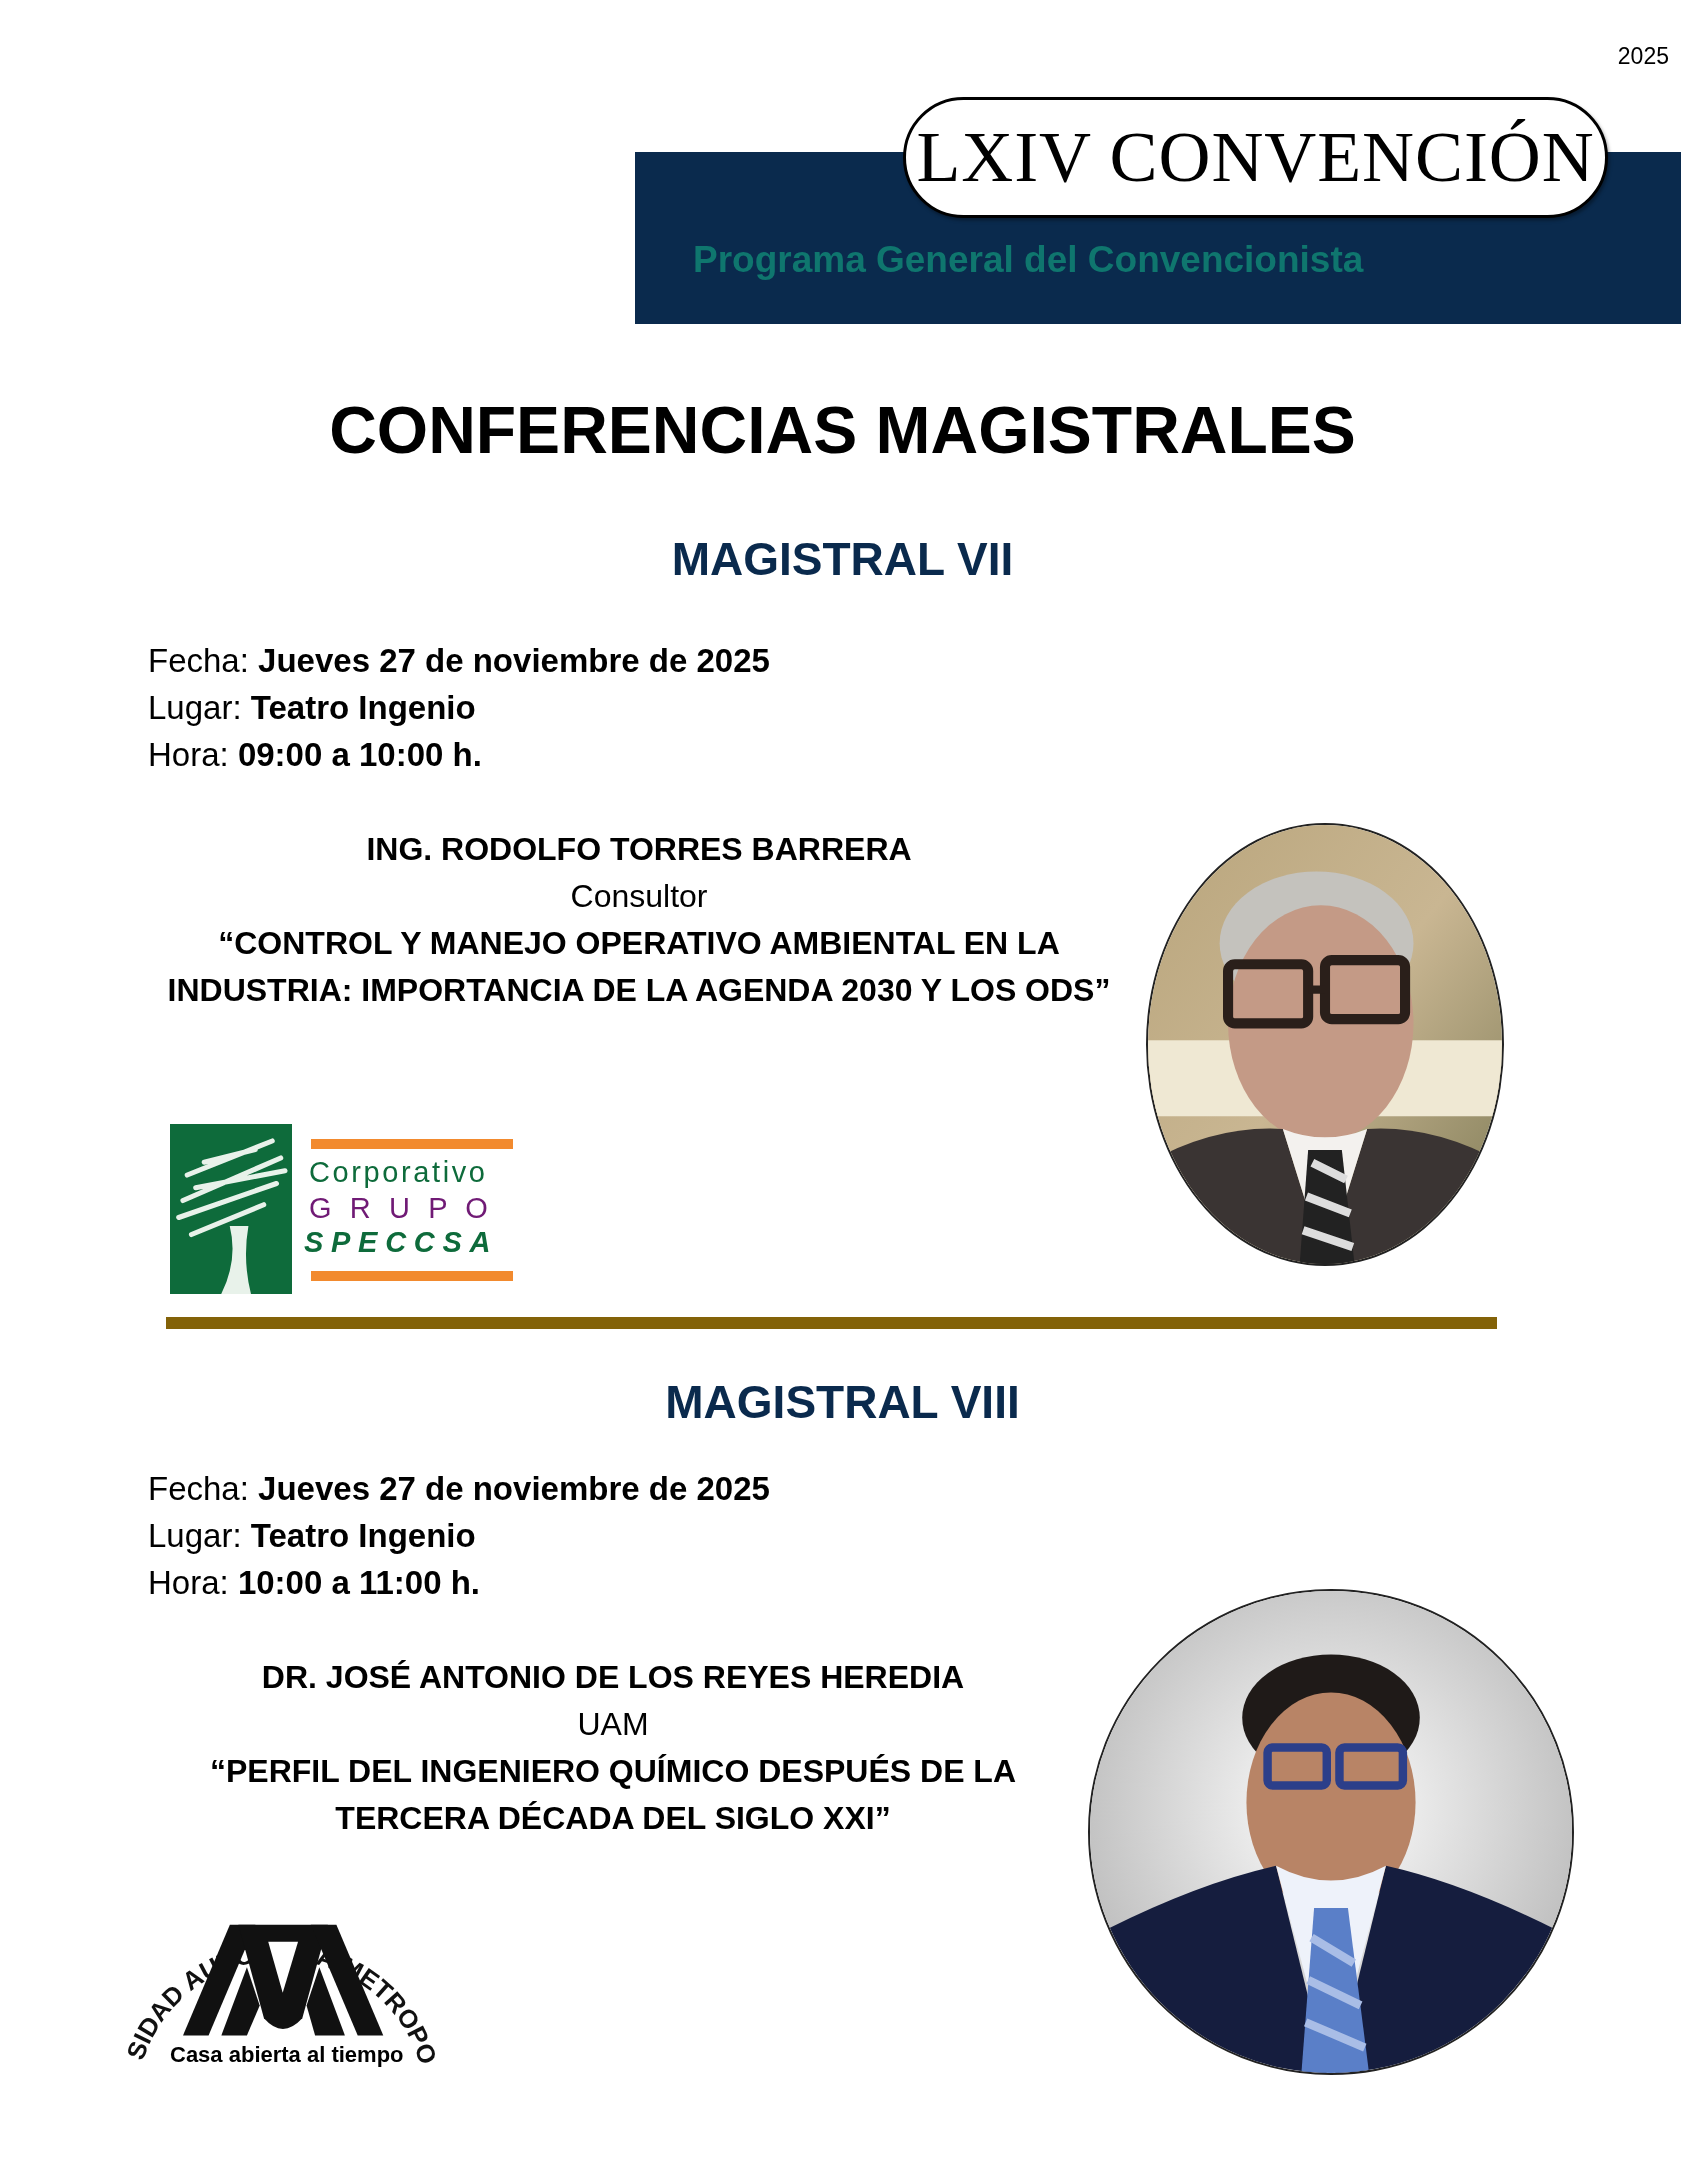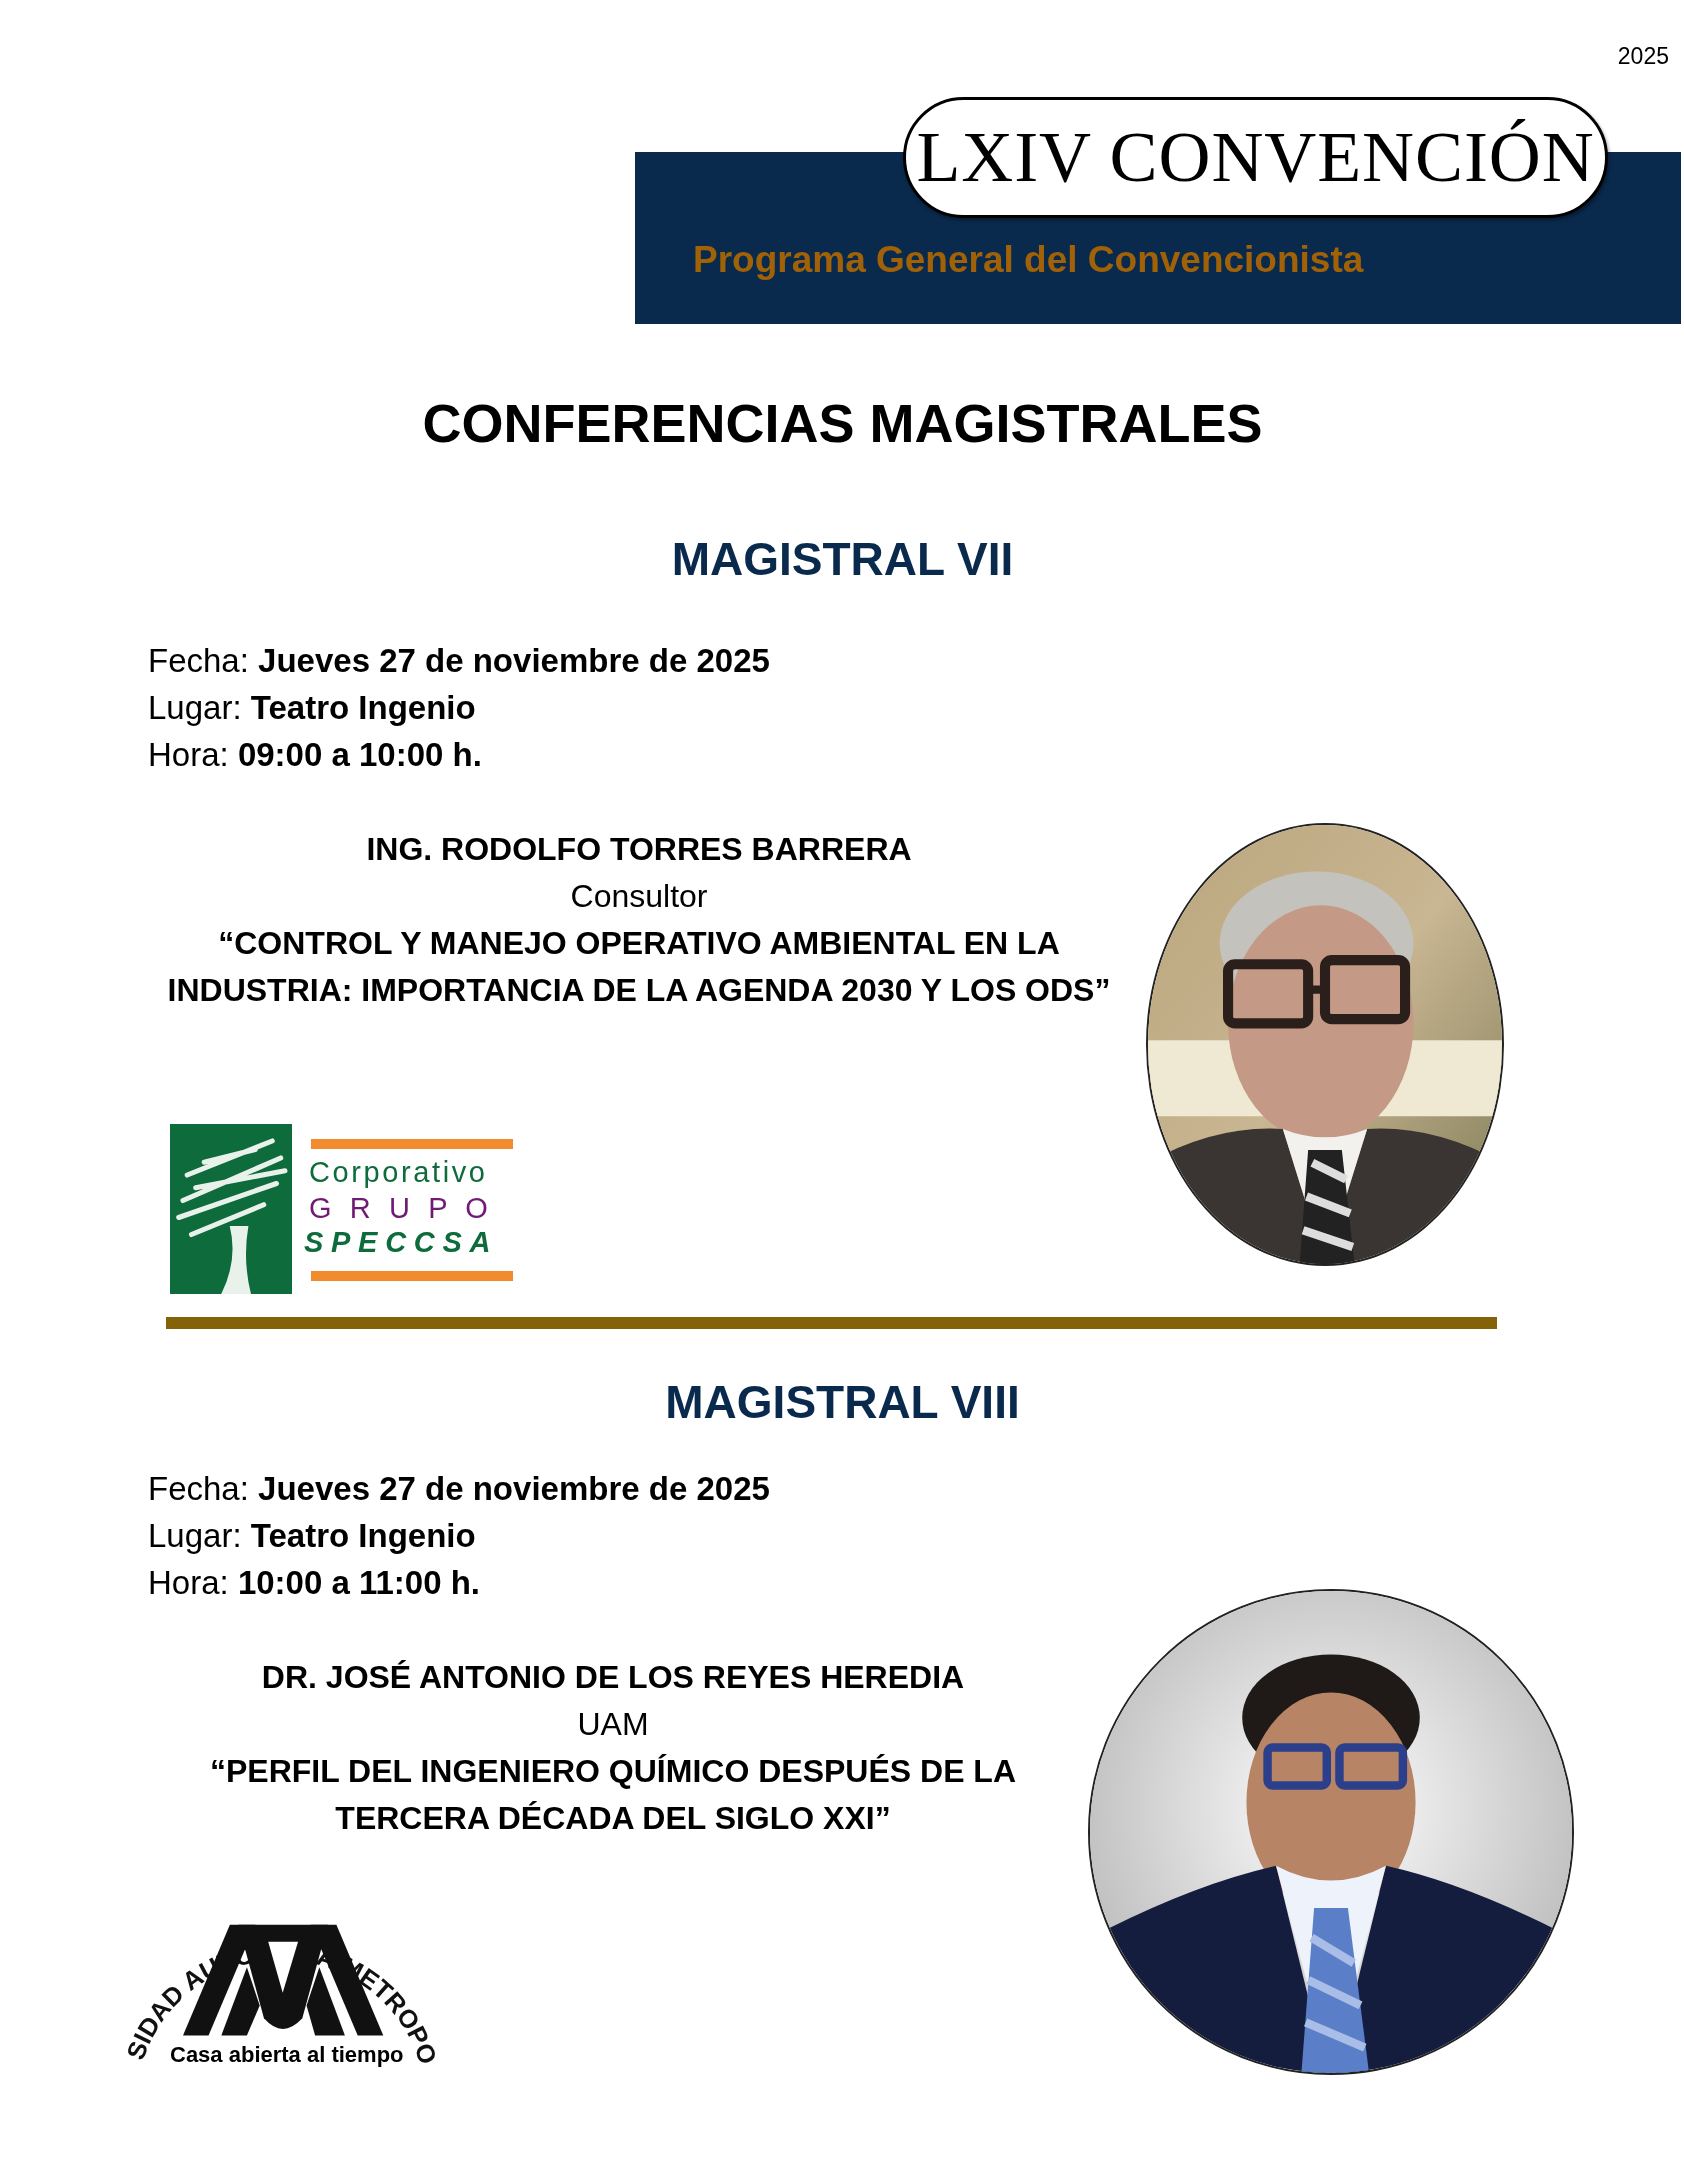--- a/index.html
+++ b/index.html
@@ -10,22 +10,22 @@
   .abs { position: absolute; }
   .year { left: 1584px; top: 43px; width: 85px; text-align: right; font-weight: normal; font-size: 23px; }
   .band { left: 635px; top: 152px; width: 1046px; height: 172px; background: #0a2a4d; }
   .pill {
     left: 903px; top: 97px; width: 705px; height: 121px; background: #fff;
     border: 3.4px solid #000; border-radius: 61px; box-sizing: border-box;
     display: flex; align-items: center; justify-content: center;
     font-family: "Liberation Serif", "DejaVu Serif", serif; font-size: 72px; letter-spacing: 0.9px;
     box-shadow: 1.7px 2.6px 3.4px rgba(0,0,0,0.35);
   }
-  .subtitle { left: 693px; top: 239px; color: #a16207; font-weight: bold; font-size: 37px; }
-  .main-title { left: 0; width: 1685px; top: 392px; text-align: center; font-weight: bold; font-size: 54px; }
+  .subtitle { left: 693px; top: 239px; color: #0f766e; font-weight: bold; font-size: 37px; }
+  .main-title { left: 0; width: 1685px; top: 392px; text-align: center; font-weight: bold; font-size: 66px; }
   .sec-title { left: 0; width: 1685px; text-align: center; font-weight: bold; font-size: 46px; color: #0a2a4d; }
   .info { left: 148px; font-size: 33px; line-height: 47px; }
   .info b { font-weight: bold; }
   .speaker { text-align: center; font-size: 32px; line-height: 47px; }
   .speaker .name, .speaker .talk { font-weight: bold; }
   .photo { border-radius: 50%; border: 2.6px solid #222; box-sizing: border-box; overflow: hidden; }
   .divider { left: 166px; top: 1317px; width: 1331px; height: 12px; background: #836208; }
   .speccsa { left: 170px; top: 1124px; width: 345px; height: 170px; }
   .uam { left: 119px; top: 1865px; width: 324px; height: 213px; }
 </style>

